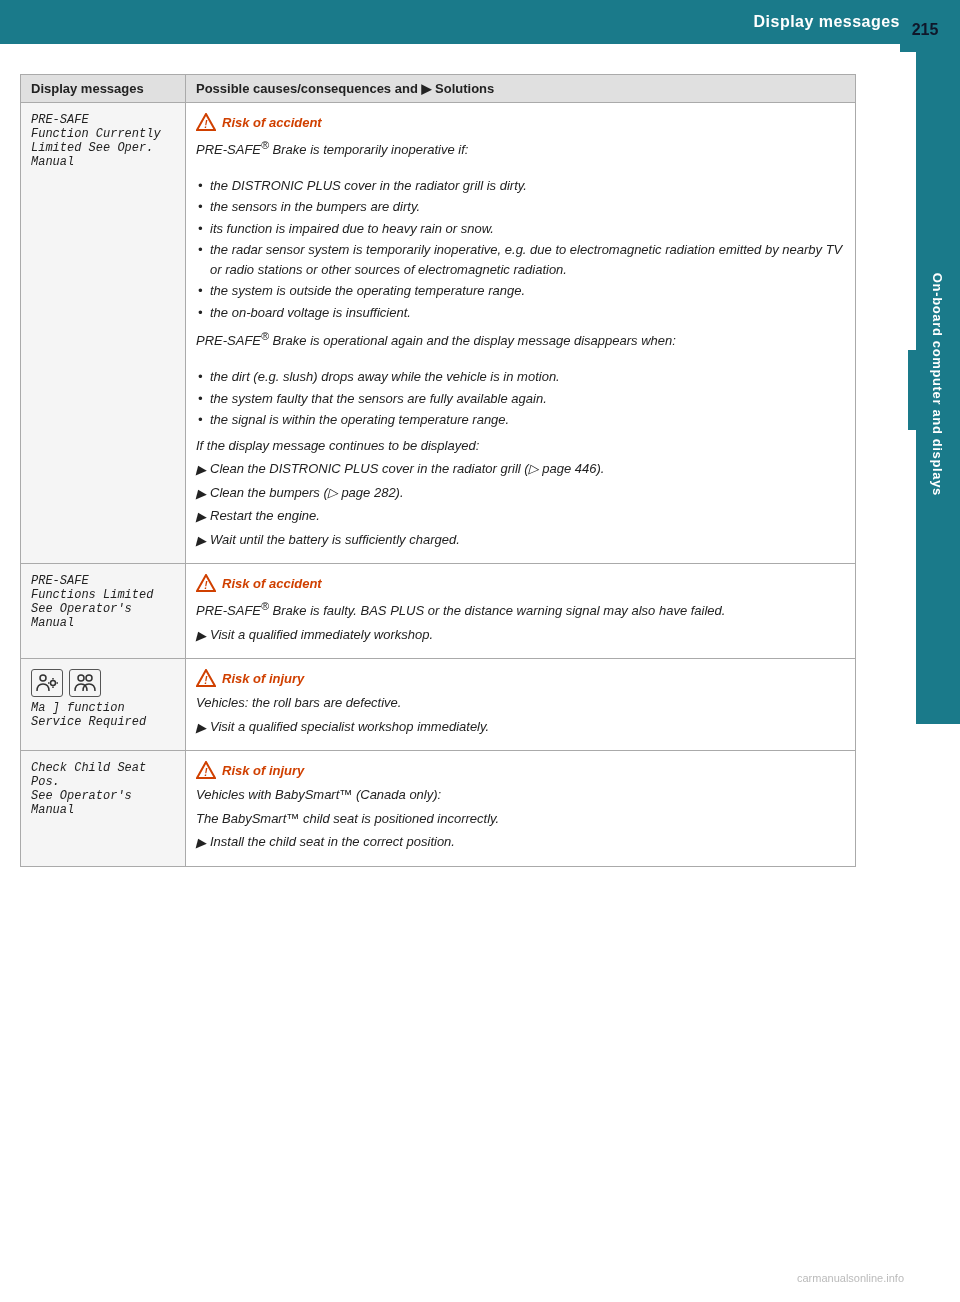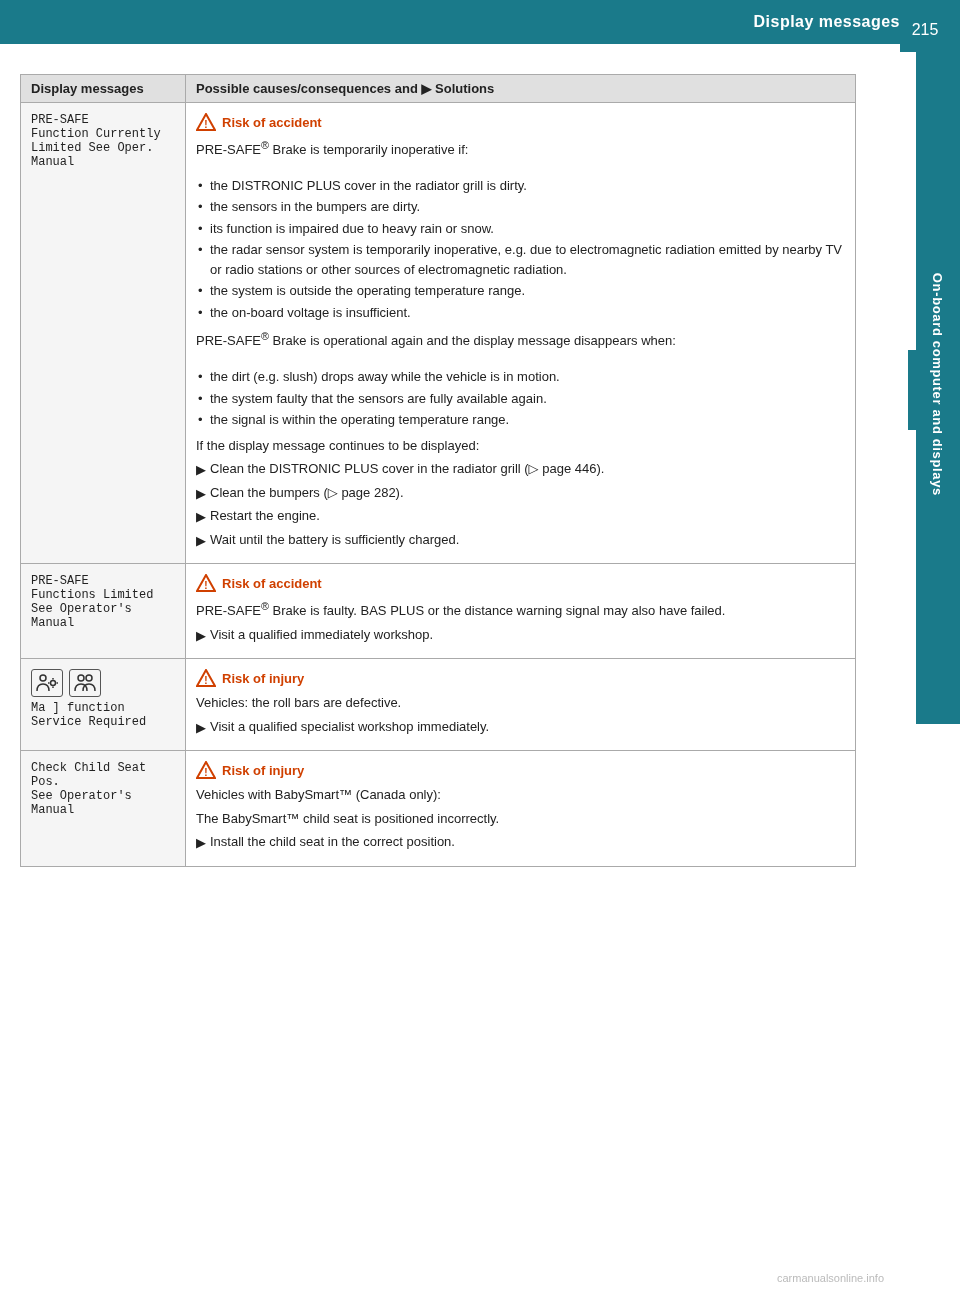--- a/index.html
+++ b/index.html
@@ -27,23 +27,23 @@
       color: #fff;
       font-size: 16px;
       font-weight: bold;
       letter-spacing: 0.03em;
     }
     .page-number {
       position: absolute;
       top: 8px;
       right: 10px;
       background: #1a7a8a;
-      color: #ffffff;
+      color: #0f172a;
       font-size: 16px;
-      font-weight: normal;
+      font-weight: bold;
       padding: 2px 10px;
       height: 44px;
       display: flex;
       align-items: center;
       min-width: 50px;
       justify-content: center;
     }
 
     
     .side-tab {
@@ -75,21 +75,21 @@
       top: 350px;
       width: 8px;
       height: 80px;
       background: #1a7a8a;
     }
 
     
     .watermark {
       position: absolute;
       bottom: 18px;
-      right: 76px;
+      right: 56px;
       color: #bbb;
       font-size: 11px;
     }
 
     
     .content {
       padding: 20px 60px 20px 20px;
       margin-right: 44px;
     }
 
@@ -107,20 +107,21 @@
       font-weight: bold;
       text-align: left;
       color: #222;
     }
     table.main-table td {
       border: 1px solid #aaa;
       padding: 10px 10px;
       vertical-align: top;
       font-size: 13px;
       color: #222;
+      font-style: italic;
     }
     table.main-table td:first-child {
       font-family: 'Courier New', Courier, monospace;
       font-size: 12px;
       width: 165px;
       background: #f5f5f5;
       color: #222;
     }
     table.main-table td:last-child {
       background: #fff;

